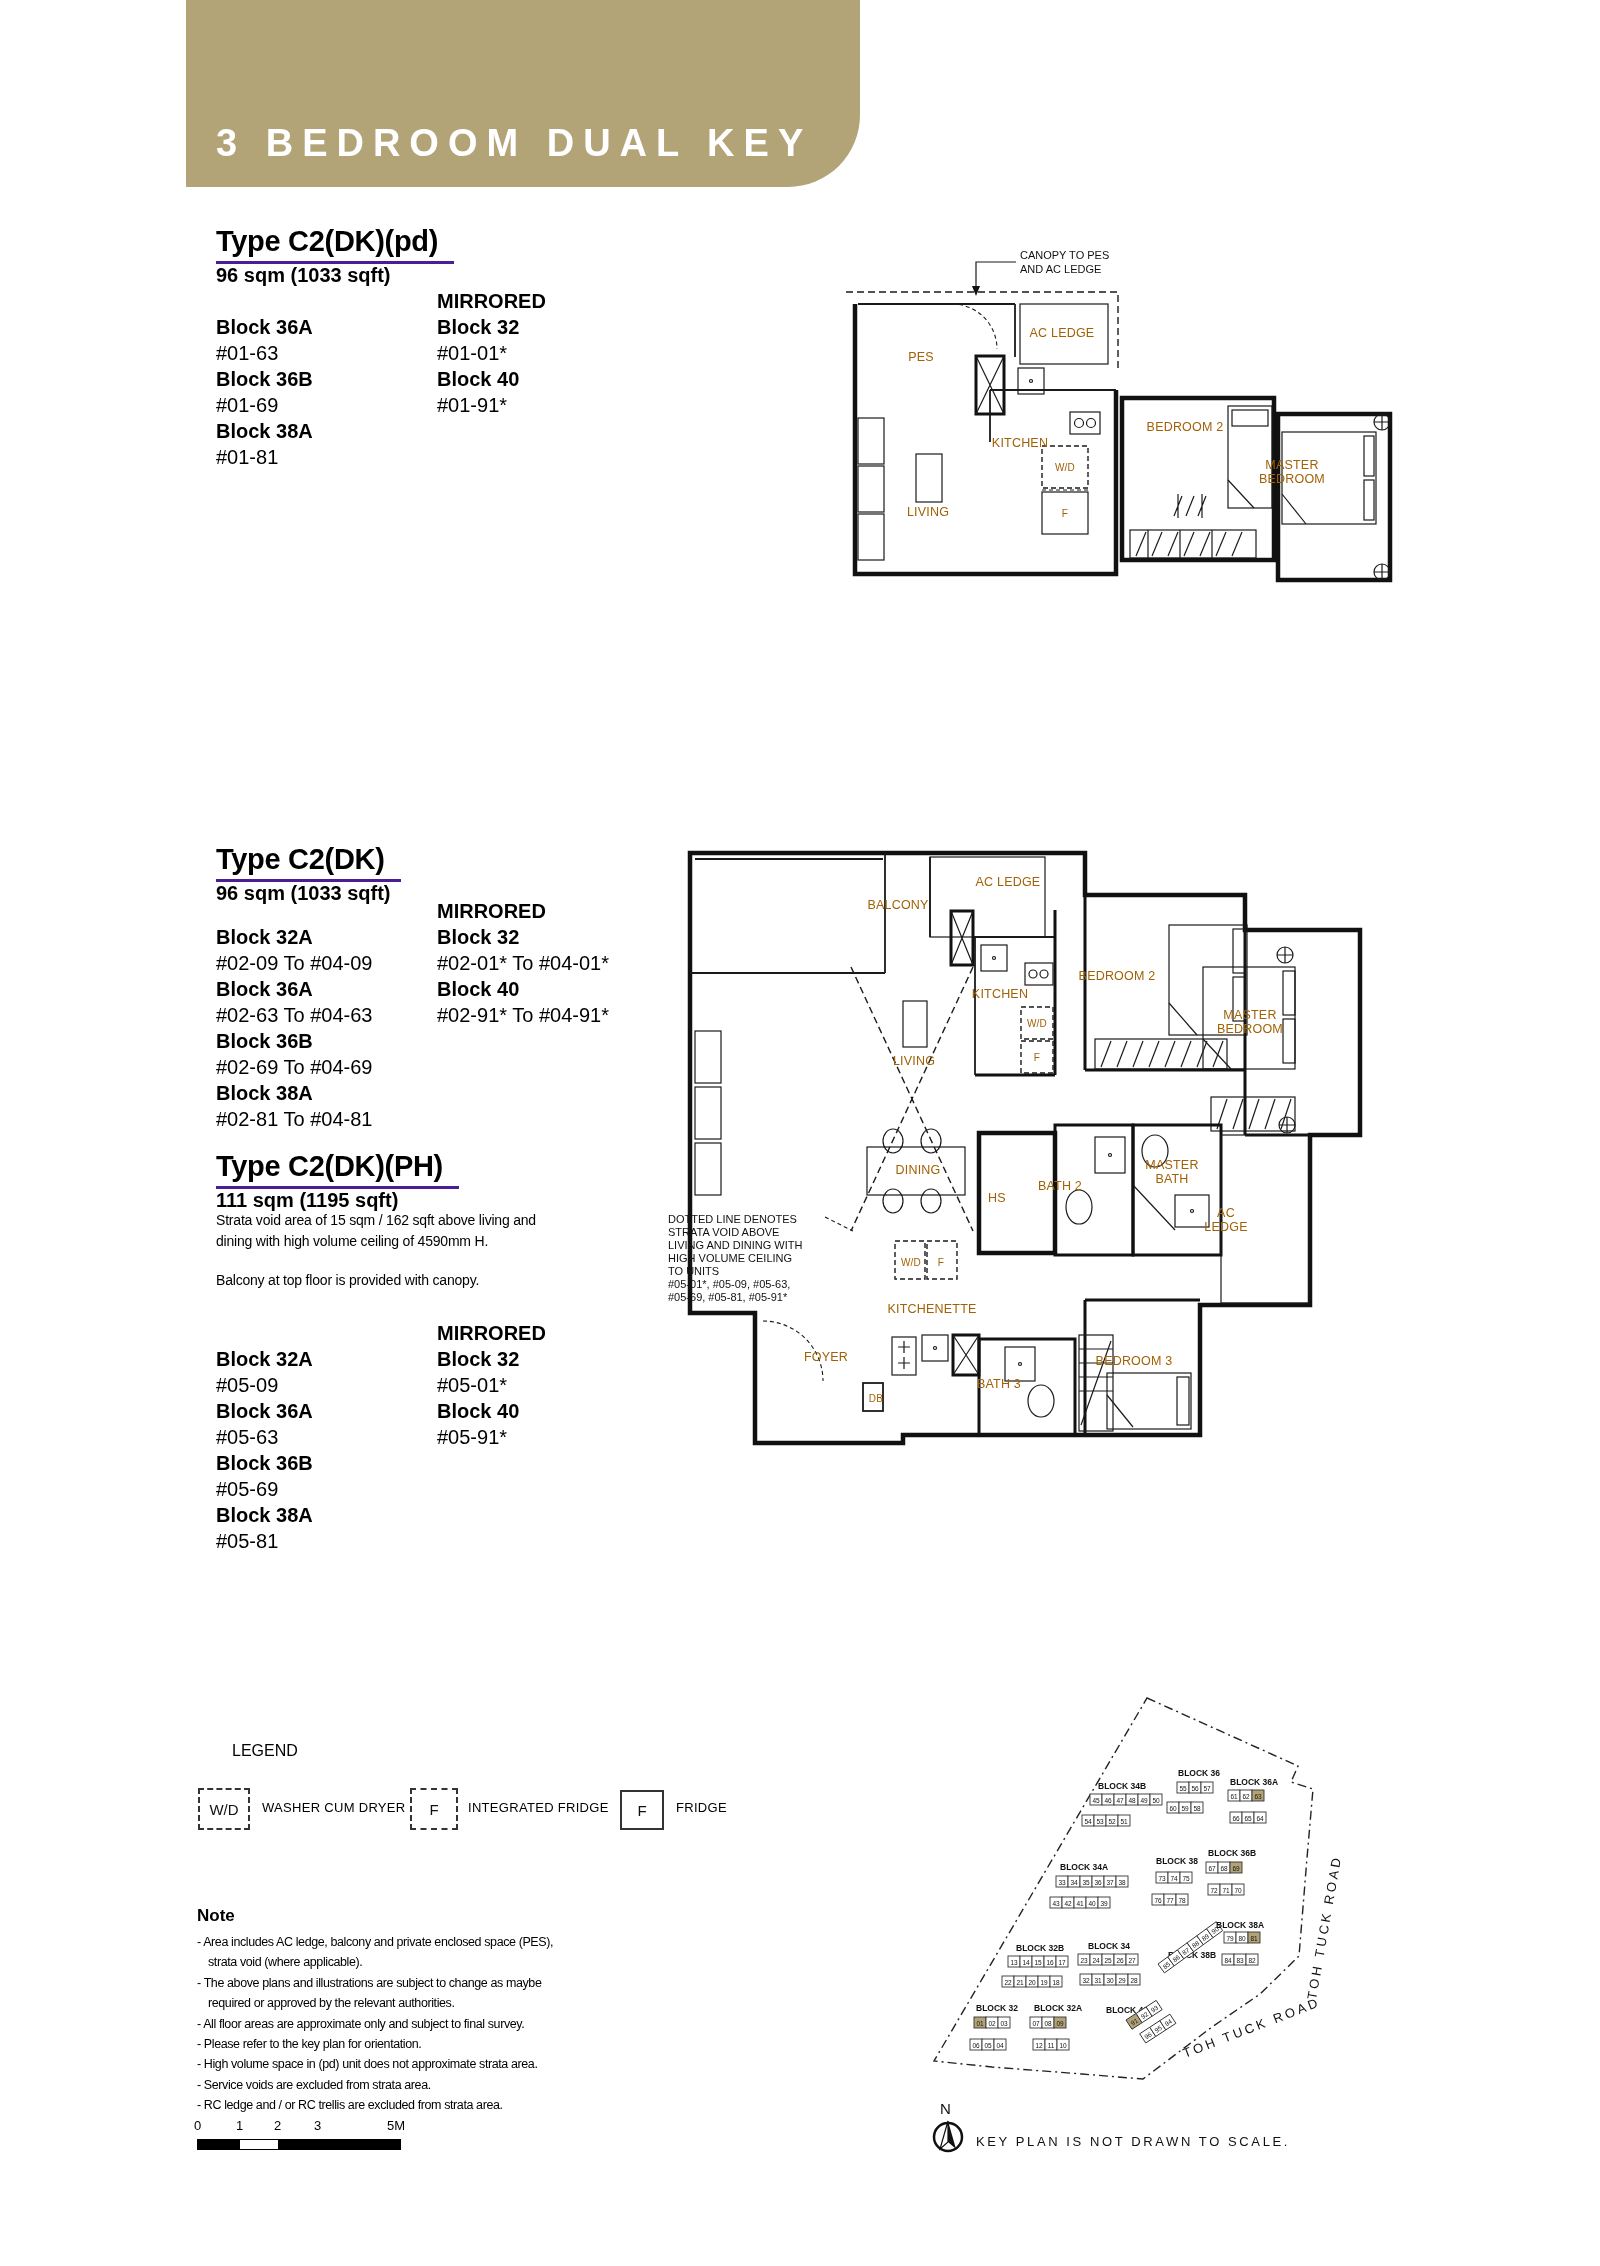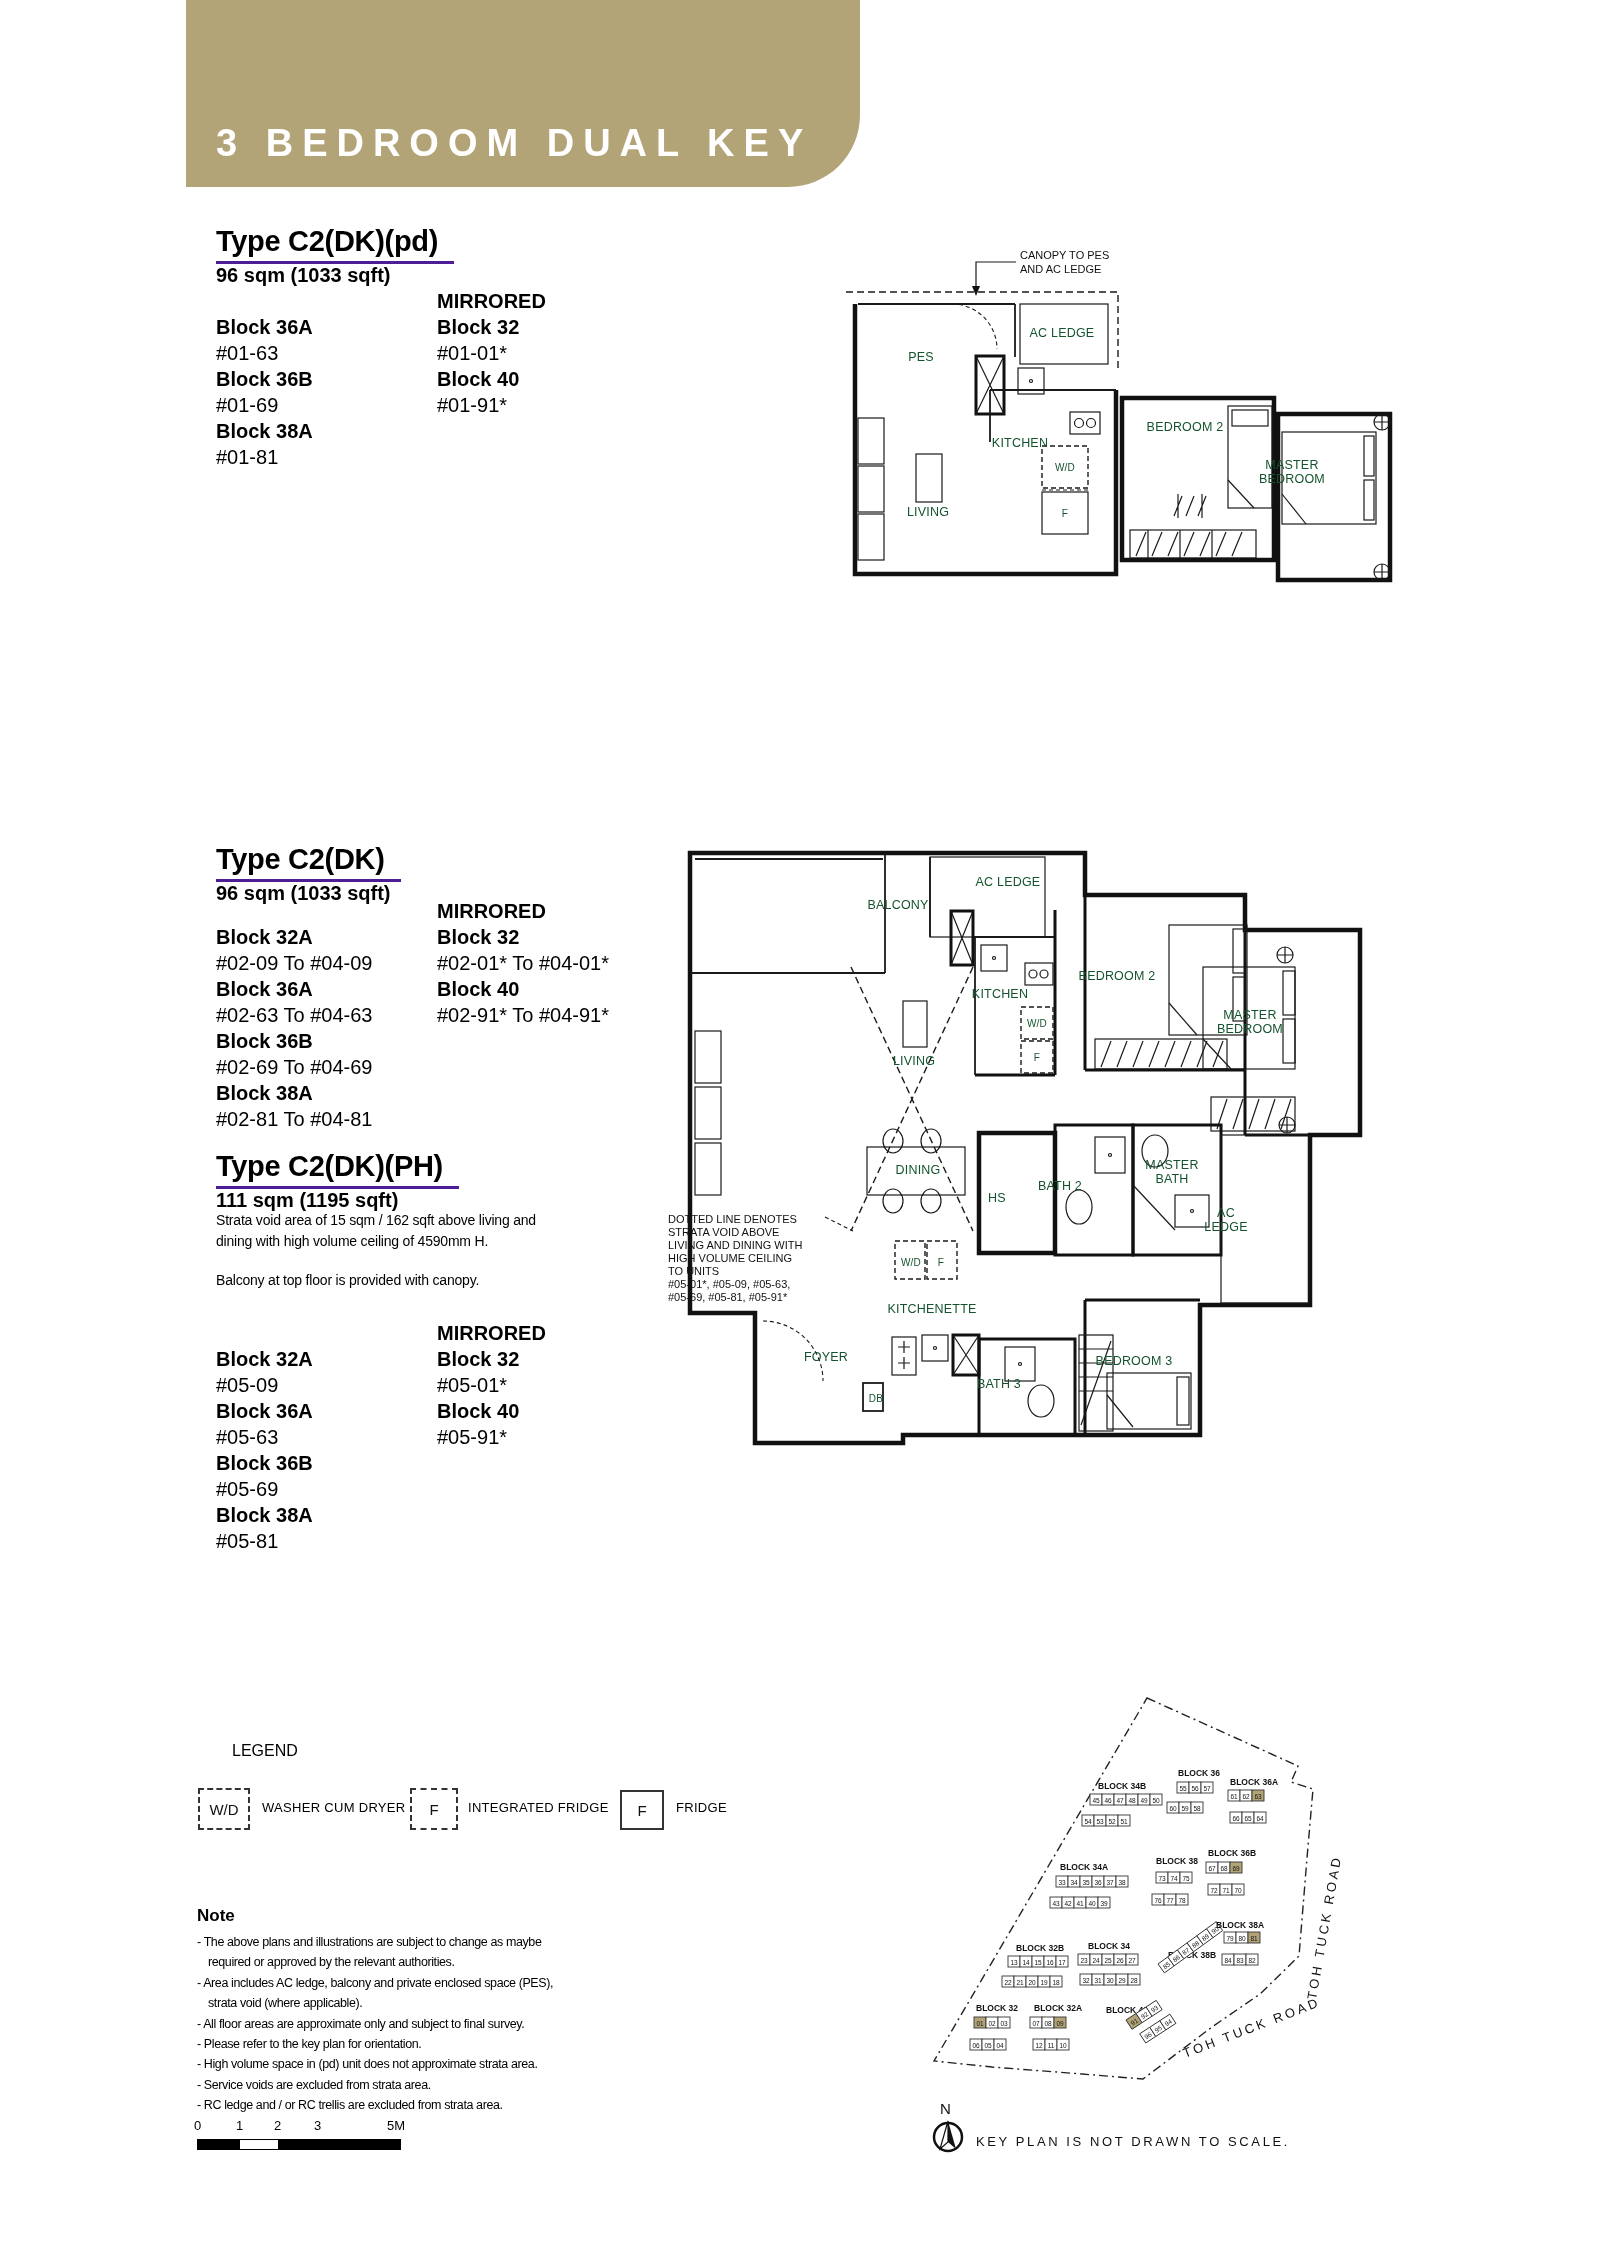--- a/index.html
+++ b/index.html
@@ -13,21 +13,21 @@
           letter-spacing:9px;color:#fff;white-space:nowrap}
   
   .h-type{font-size:29px;font-weight:bold;letter-spacing:-0.3px;display:inline-block;
           border-bottom:3px solid #4c1d95;padding:0 16px 3px 0;white-space:nowrap}
   .area{font-size:20px;font-weight:bold;margin-top:0;white-space:nowrap}
   .col{position:absolute;font-size:20px;line-height:26px;white-space:nowrap}
   .bname{font-weight:bold}
   .desc{position:absolute;font-size:14px;letter-spacing:-0.2px;line-height:21px;width:330px}
   
   .plabel{position:absolute;font-size:12.5px;letter-spacing:0.2px;white-space:nowrap;
-          transform:translate(-50%,-50%);color:#14532d}
+          transform:translate(-50%,-50%);color:#a16207}
   .plabel.sm{font-size:10px}
   .plabel.wrap{white-space:normal;transform:none;text-align:center;line-height:14px}
   .pnote{position:absolute;font-size:11px;white-space:nowrap;color:#111}
   
   .w1{fill:none;stroke:#1a1a1a;stroke-width:1.2px}
   .w2{fill:none;stroke:#1a1a1a;stroke-width:1.8px}
   .w3{fill:none;stroke:#111;stroke-width:3px}
   .w4{fill:none;stroke:#111;stroke-width:4.5px}
   .dash{fill:none;stroke:#1a1a1a;stroke-width:1.4px;stroke-dasharray:7 4}
   .dash1{fill:none;stroke:#1a1a1a;stroke-width:1.1px;stroke-dasharray:4 3}
@@ -333,22 +333,22 @@
   <span>F</span>
 </div>
 <div class="lg-label" style="left:468px;top:1800px">INTEGRATED FRIDGE</div>
 <div class="lg-box solid" style="left:620px;top:1790px;width:40px;height:36px">
   <span>F</span>
 </div>
 <div class="lg-label" style="left:676px;top:1800px">FRIDGE</div>
 
 <div class="note-head">Note</div>
 <div class="note-list">
+  <div class="note-item">Area includes AC ledge, balcony and private enclosed space (PES), strata void (where applicable).</div>
   <div class="note-item">The above plans and illustrations are subject to change as maybe required or approved by the relevant authorities.</div>
-  <div class="note-item">Area includes AC ledge, balcony and private enclosed space (PES), strata void (where applicable).</div>
   <div class="note-item">All floor areas are approximate only and subject to final survey.</div>
   <div class="note-item">Please refer to the key plan for orientation.</div>
   <div class="note-item">High volume space in (pd) unit does not approximate strata area.</div>
   <div class="note-item">Service voids are excluded from strata area.</div>
   <div class="note-item">RC ledge and / or RC trellis are excluded from strata area.</div>
 </div>
 
 <div class="abs" style="left:197px;top:2118px;width:220px;height:34px">
   <span class="sb-num" style="left:-3px">0</span>
   <span class="sb-num" style="left:39px">1</span>

